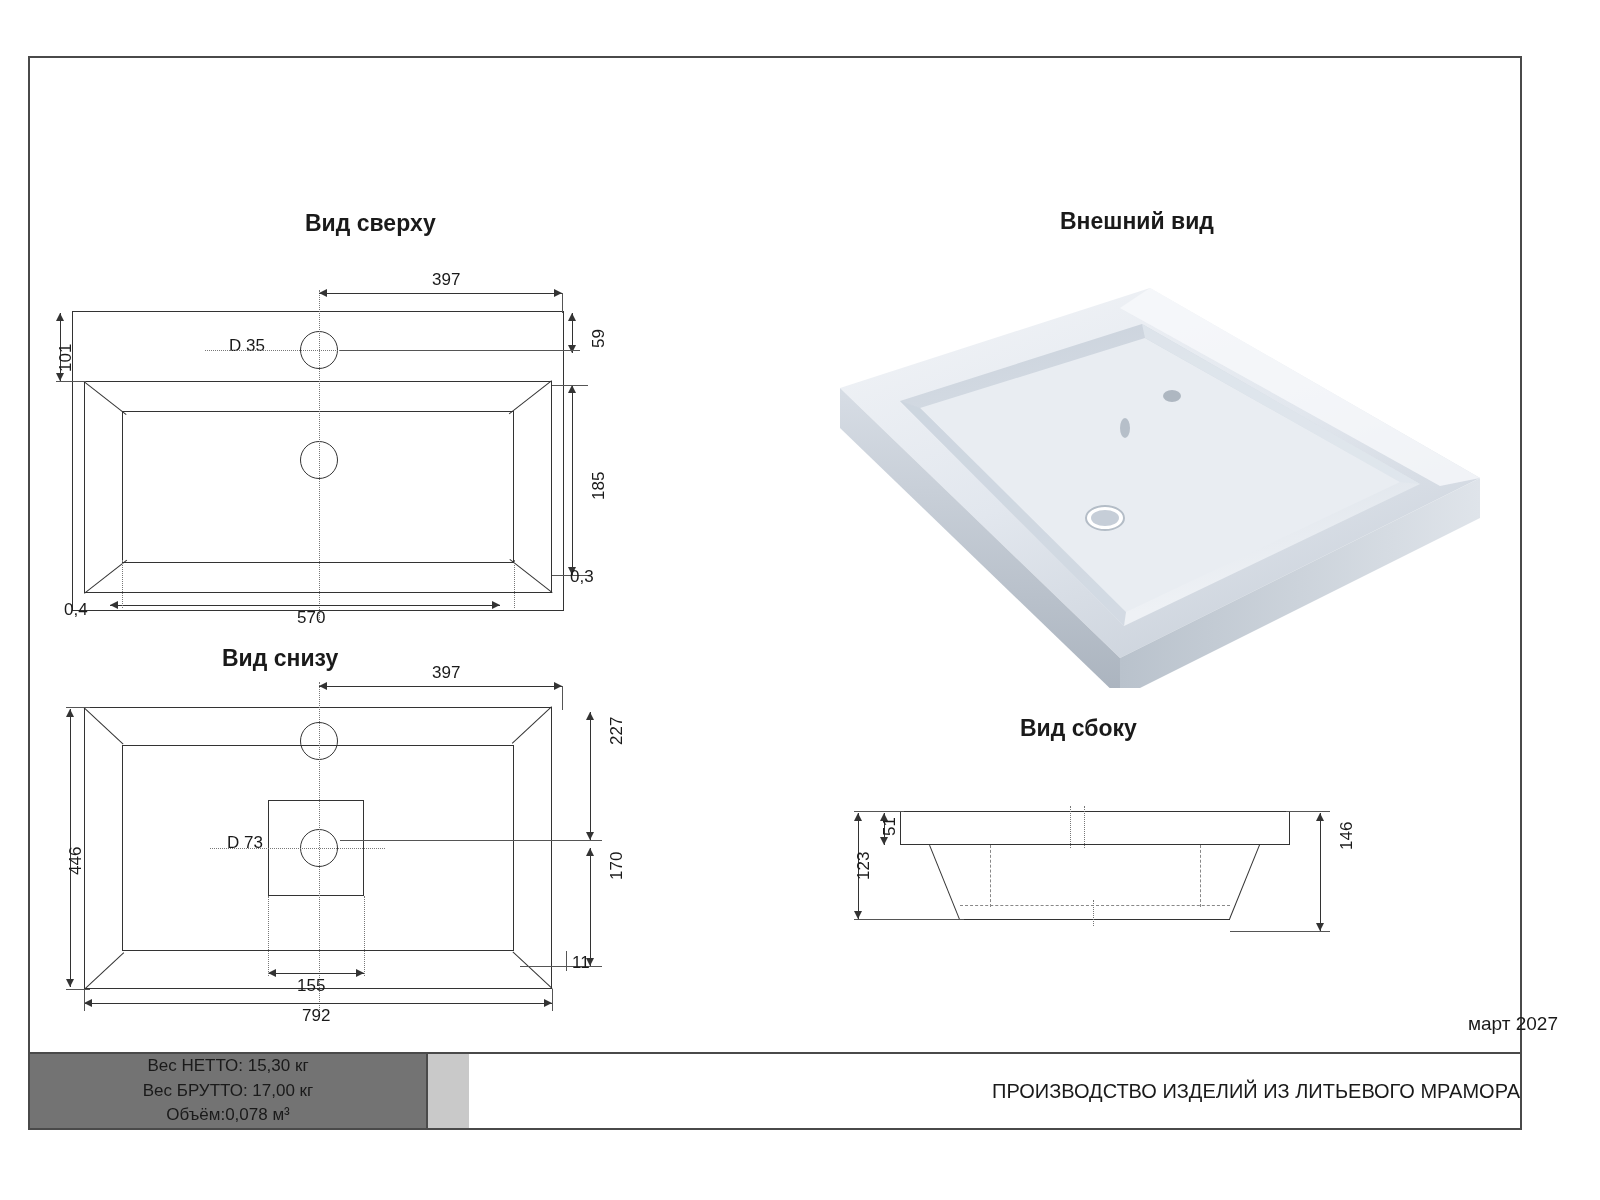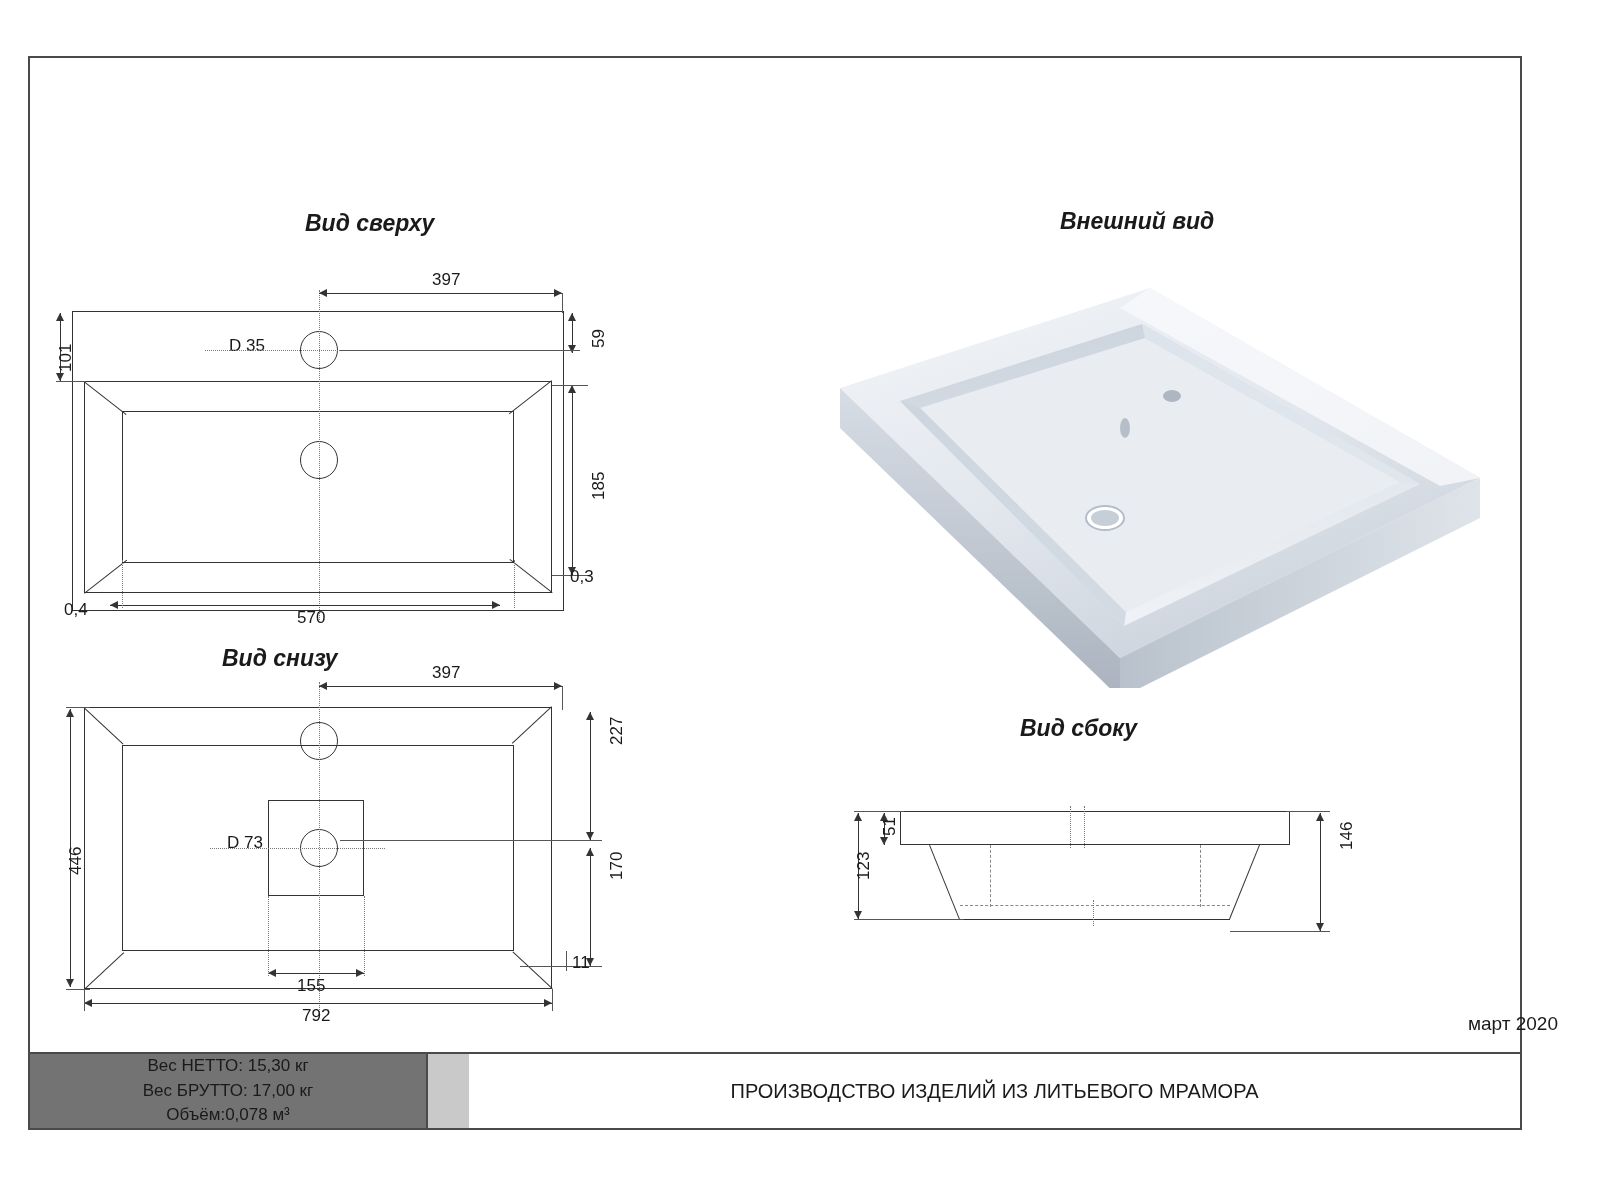--- a/index.html
+++ b/index.html
@@ -1,21 +1,21 @@
 <!DOCTYPE html>
 <html><head>
 <meta charset="utf-8">
 <style>
   html,body{margin:0;padding:0;background:#ffffff;}
   body{width:1600px;height:1200px;font-family:"Liberation Sans",sans-serif;color:#1a1a1a;}
   #sheet{position:relative;width:1600px;height:1200px;box-sizing:border-box;}
   .frame{position:absolute;left:28px;top:56px;width:1494px;height:1042px;border:2px solid #4a4a4a;box-sizing:border-box;}
   .title{position:absolute;left:0;top:95px;width:1600px;text-align:center;font-size:34px;font-weight:bold;letter-spacing:.5px;}
   .title .light{font-weight:normal;}
-  .sec-title{position:absolute;font-size:23px;font-weight:bold;font-style:italic;white-space:nowrap;}
+  .sec-title{position:absolute;font-size:23px;font-weight:bold;white-space:nowrap;}
   .dim{position:absolute;font-size:17px;white-space:nowrap;}
   .dim.rot{transform:rotate(-90deg);transform-origin:left top;}
   .ln{position:absolute;background:#333;}
   .hln{height:1px;}
   .vln{width:1px;}
   .thin{background:#555;}
   .dash-h{position:absolute;height:0;border-top:1px dashed #888;}
   .dash-v{position:absolute;width:0;border-left:1px dashed #888;}
   .dot-h{position:absolute;height:0;border-top:1px dotted #777;}
   .dot-v{position:absolute;width:0;border-left:1px dotted #777;}
@@ -26,21 +26,21 @@
   .arrow-r{border-left:8px solid #333;}
   .arrow-u,.arrow-d{position:absolute;width:0;height:0;border-left:4px solid transparent;border-right:4px solid transparent;}
   .arrow-u{border-bottom:8px solid #333;}
   .arrow-d{border-top:8px solid #333;}
   
   .footbar{position:absolute;left:28px;top:1052px;width:1494px;height:78px;box-sizing:border-box;}
   .foot-left{position:absolute;left:0;top:0;width:400px;height:78px;border:2px solid #4a4a4a;box-sizing:border-box;background:#737373;
              display:flex;flex-direction:column;justify-content:center;align-items:center;font-size:17px;line-height:1.45;}
   .foot-mid{position:absolute;left:400px;top:0;width:1094px;height:78px;border:2px solid #4a4a4a;border-left:none;box-sizing:border-box;background:#c9c9c9;}
   .foot-mid-inner{position:absolute;left:41px;top:0;right:0;height:100%;background:#fff;display:flex;flex-direction:column;
-                  justify-content:center;align-items:center;font-size:20px;line-height:1.5;}
+                  justify-content:center;align-items:flex-end;font-size:20px;line-height:1.5;}
   .date{position:absolute;right:42px;top:1013px;font-size:19px;}
   
   #render{position:absolute;left:820px;top:268px;width:660px;height:420px;}
 </style>
 </head>
 <body>
 
 <div id="sheet">
 
   <div class="frame"></div>
@@ -229,21 +229,21 @@
   <div class="ln hln thin" style="left:854px;top:811px;width:50px;"></div>
   <div class="ln hln thin" style="left:854px;top:919px;width:110px;"></div>
 
   <div class="ln vln" style="left:1320px;top:813px;height:118px;"></div>
   <div class="arrow-u" style="left:1316px;top:813px;"></div>
   <div class="arrow-d" style="left:1316px;top:923px;"></div>
   <div class="dim rot" style="left:1337px;top:850px;">146</div>
   <div class="ln hln thin" style="left:1286px;top:811px;width:44px;"></div>
   <div class="ln hln thin" style="left:1230px;top:931px;width:100px;"></div>
 
-  <div class="date">март 2020</div>
+  <div class="date">март 2027</div>
 
   <div class="footbar">
     <div class="foot-left">
       <div>Вес НЕТТО: 15,30 кг</div>
       <div>Вес БРУТТО: 17,00 кг</div>
       <div>Объём:0,078 м³</div>
     </div>
     <div class="foot-mid">
       <div class="foot-mid-inner">
         <div>ПРОИЗВОДСТВО ИЗДЕЛИЙ ИЗ ЛИТЬЕВОГО МРАМОРА</div>

